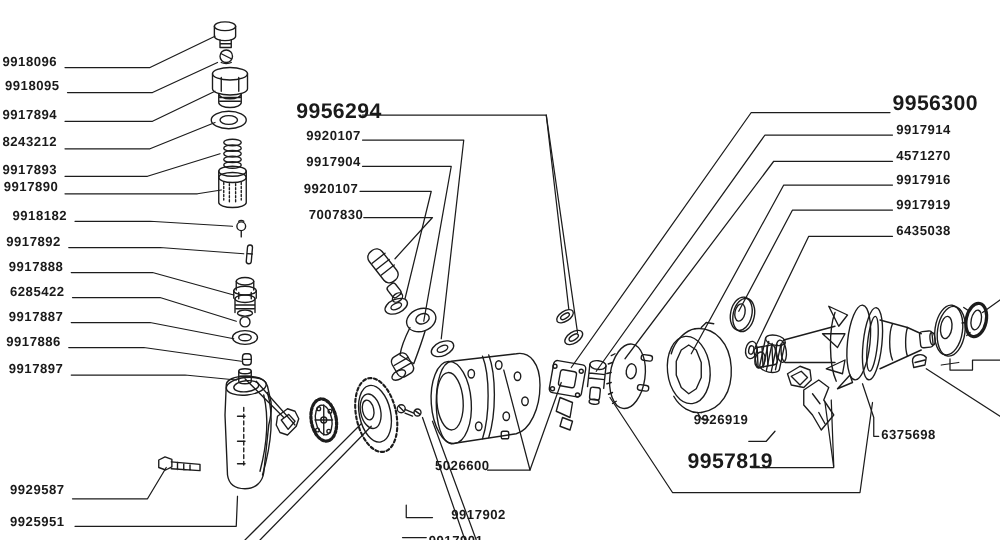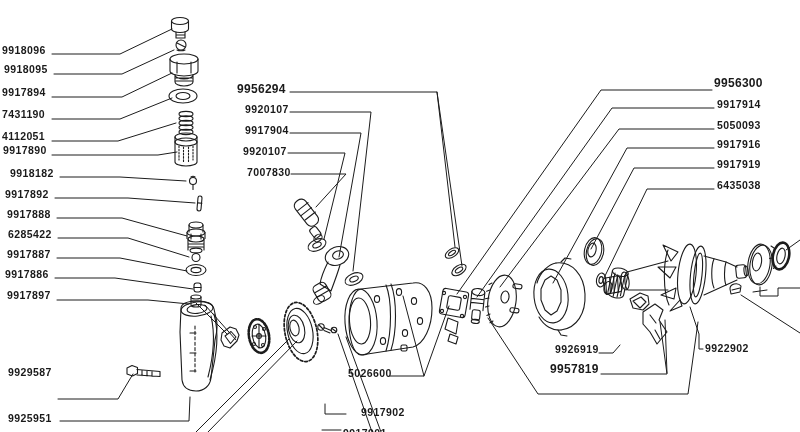--- a/index.html
+++ b/index.html
@@ -5,21 +5,21 @@
   html,body{margin:0;padding:0;background:#e8e8e8;}
   .stage{
     position:relative;width:800px;height:432px;background:#ffffff;
     overflow:hidden;font-family:"Liberation Sans",sans-serif;
   }
   .art{position:absolute;left:0;top:0;}
   .lbl{
     position:absolute;font-size:10.5px;font-weight:700;letter-spacing:.4px;
     color:#1a1a1a;white-space:nowrap;line-height:12px;
   }
-  .lbl.em{font-size:12px;letter-spacing:.3px;}
+  .lbl.em{font-size:17px;letter-spacing:.3px;}
 </style>
 </head>
 <body>
 
 <div class="stage">
 
   <svg class="art" width="800" height="432" viewBox="0 0 800 432" stroke="#1c1c1c" fill="none" stroke-width="1.1" stroke-linecap="round" stroke-linejoin="round">
 
     <g stroke-width="1">
       <path d="M52,54 H120 L172,29"></path>
@@ -297,46 +297,46 @@
     </g>
     <g>
       <path d="M730,289 a6,5 0 0 1 11,-3 l-1,6 -9,2 z"></path>
       <path d="M732,290 l8,-2"></path>
     </g>
   </svg>
 
   <div class="lbl" style="left:2px;top:44px">9918096</div>
   <div class="lbl" style="left:4px;top:63px">9918095</div>
   <div class="lbl" style="left:2px;top:86px">9917894</div>
-  <div class="lbl" style="left:2px;top:108px">7431190</div>
-  <div class="lbl" style="left:2px;top:130px">4112051</div>
+  <div class="lbl" style="left:2px;top:108px">8243212</div>
+  <div class="lbl" style="left:2px;top:130px">9917893</div>
   <div class="lbl" style="left:3px;top:144px">9917890</div>
   <div class="lbl" style="left:10px;top:167px">9918182</div>
   <div class="lbl" style="left:5px;top:188px">9917892</div>
   <div class="lbl" style="left:7px;top:208px">9917888</div>
   <div class="lbl" style="left:8px;top:228px">6285422</div>
   <div class="lbl" style="left:7px;top:248px">9917887</div>
   <div class="lbl" style="left:5px;top:268px">9917886</div>
   <div class="lbl" style="left:7px;top:289px">9917897</div>
-  <div class="lbl" style="left:8px;top:366px">9929587</div>
+  <div class="lbl" style="left:8px;top:386px">9929587</div>
   <div class="lbl" style="left:8px;top:412px">9925951</div>
 
   <div class="lbl em" style="left:237px;top:83px">9956294</div>
   <div class="lbl" style="left:245px;top:103px">9920107</div>
   <div class="lbl" style="left:245px;top:124px">9917904</div>
   <div class="lbl" style="left:243px;top:145px">9920107</div>
   <div class="lbl" style="left:247px;top:166px">7007830</div>
 
   <div class="lbl em" style="left:714px;top:77px">9956300</div>
   <div class="lbl" style="left:717px;top:98px">9917914</div>
-  <div class="lbl" style="left:717px;top:119px">5050093</div>
+  <div class="lbl" style="left:717px;top:119px">4571270</div>
   <div class="lbl" style="left:717px;top:138px">9917916</div>
   <div class="lbl" style="left:717px;top:158px">9917919</div>
   <div class="lbl" style="left:717px;top:179px">6435038</div>
 
-  <div class="lbl" style="left:555px;top:343px">9926919</div>
+  <div class="lbl" style="left:555px;top:330px">9926919</div>
   <div class="lbl em" style="left:550px;top:363px">9957819</div>
-  <div class="lbl" style="left:705px;top:342px">9922902</div>
+  <div class="lbl" style="left:705px;top:342px">6375698</div>
   <div class="lbl" style="left:348px;top:367px">5026600</div>
   <div class="lbl" style="left:361px;top:406px">9917902</div>
   <div class="lbl" style="left:343px;top:427px">9917901</div>
 
 </div>
 
 </body></html>

